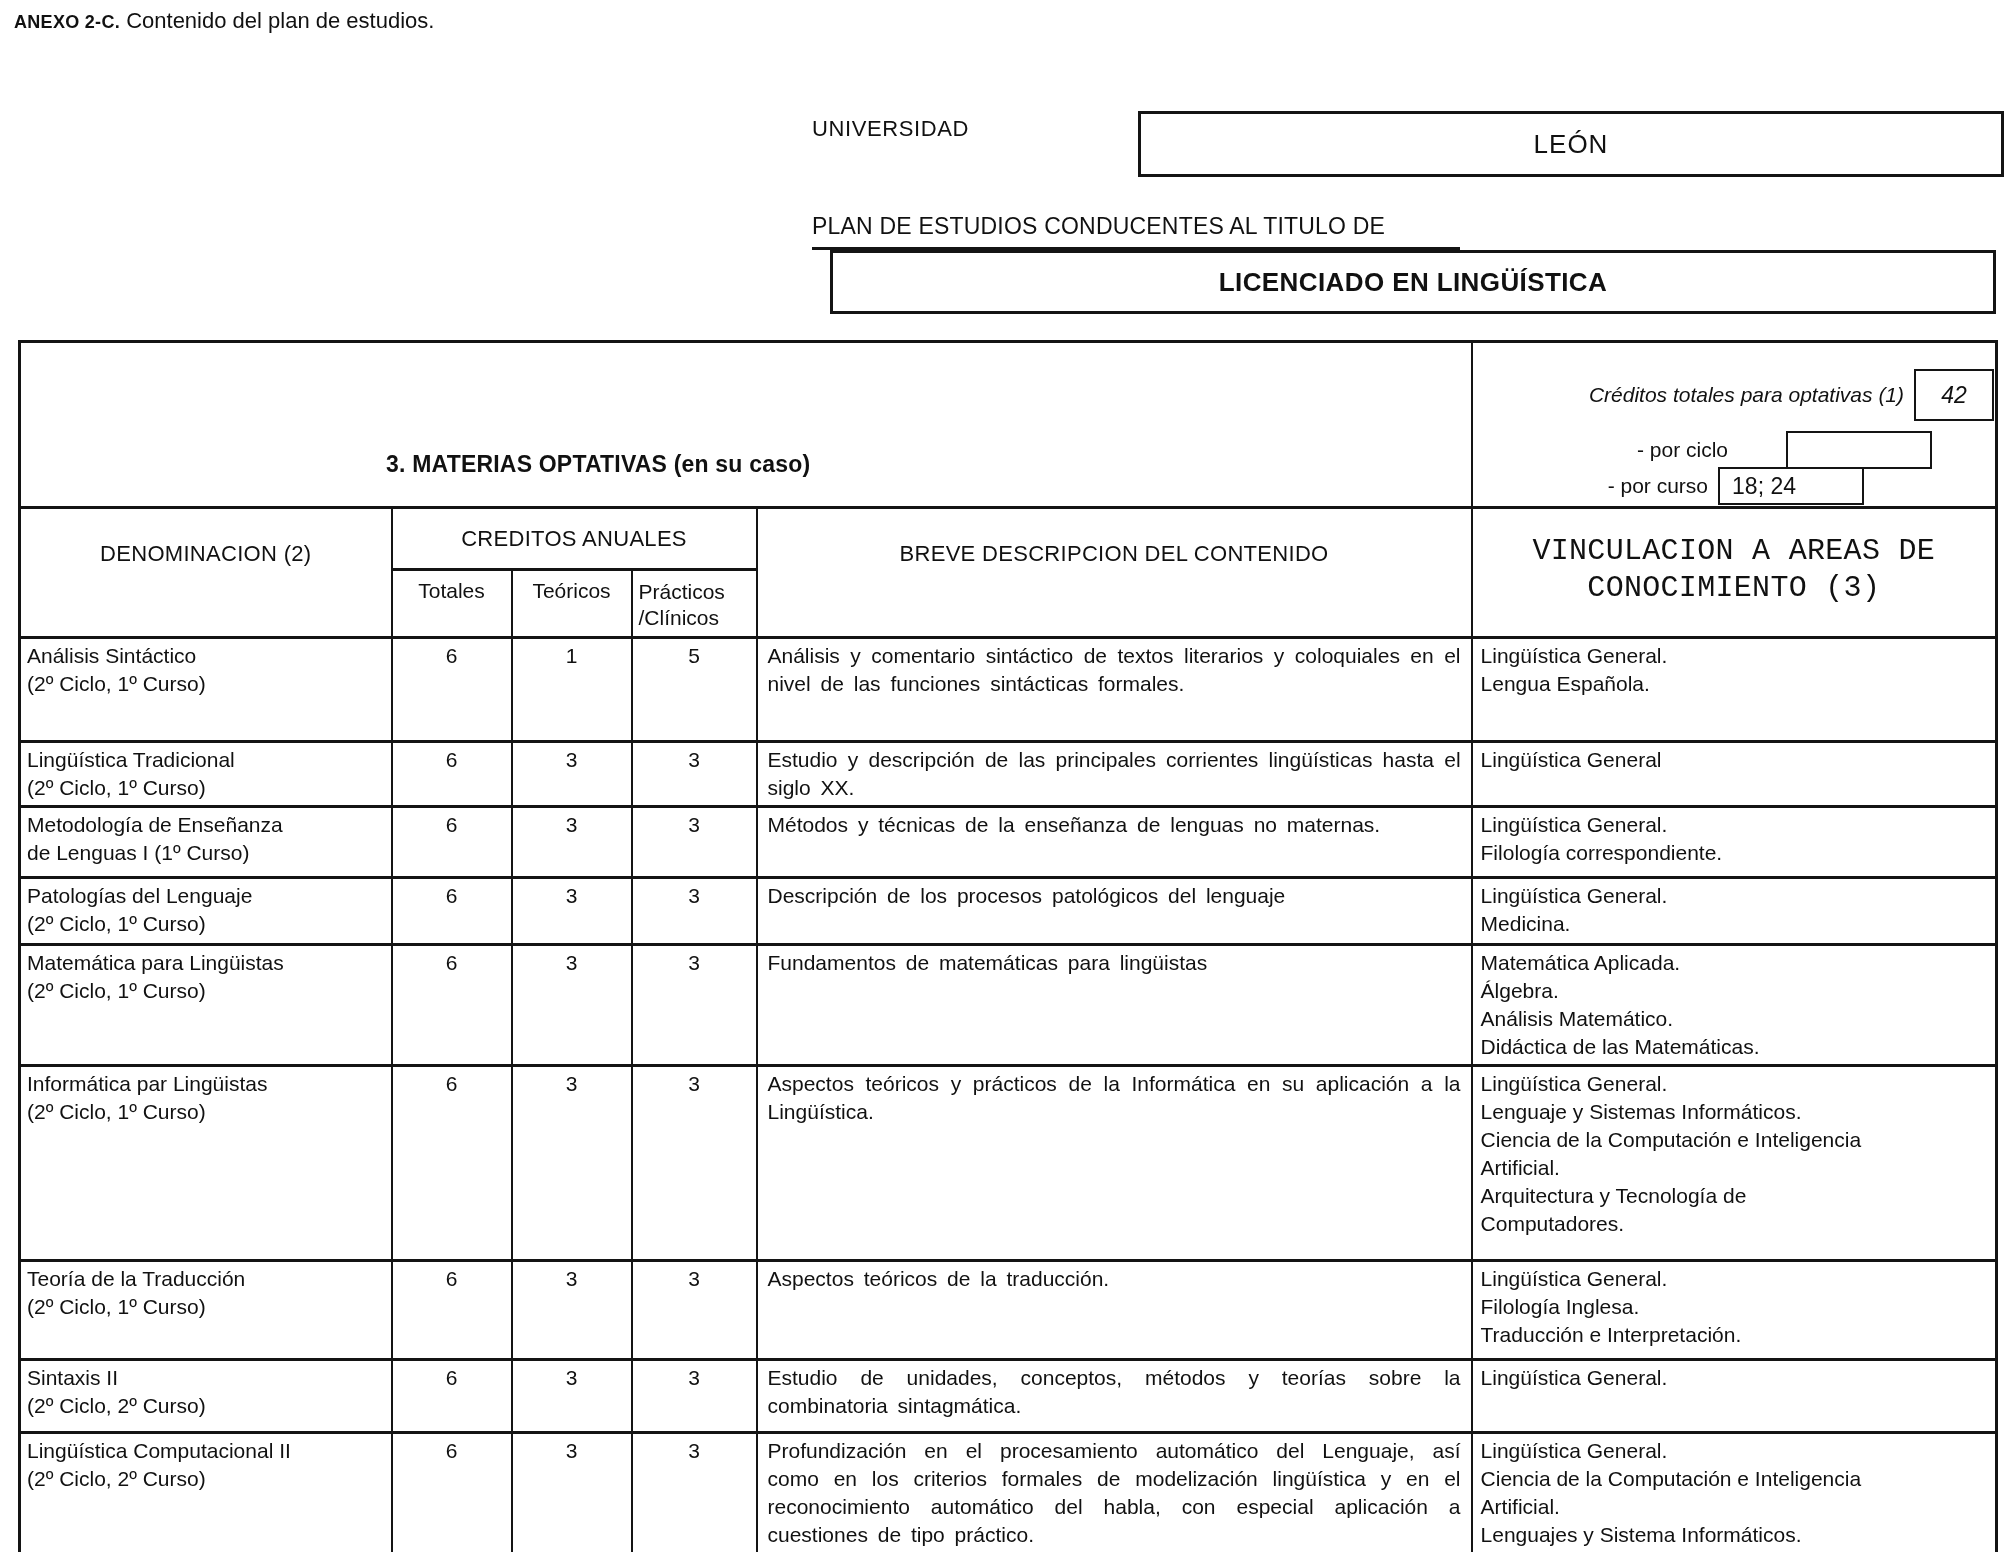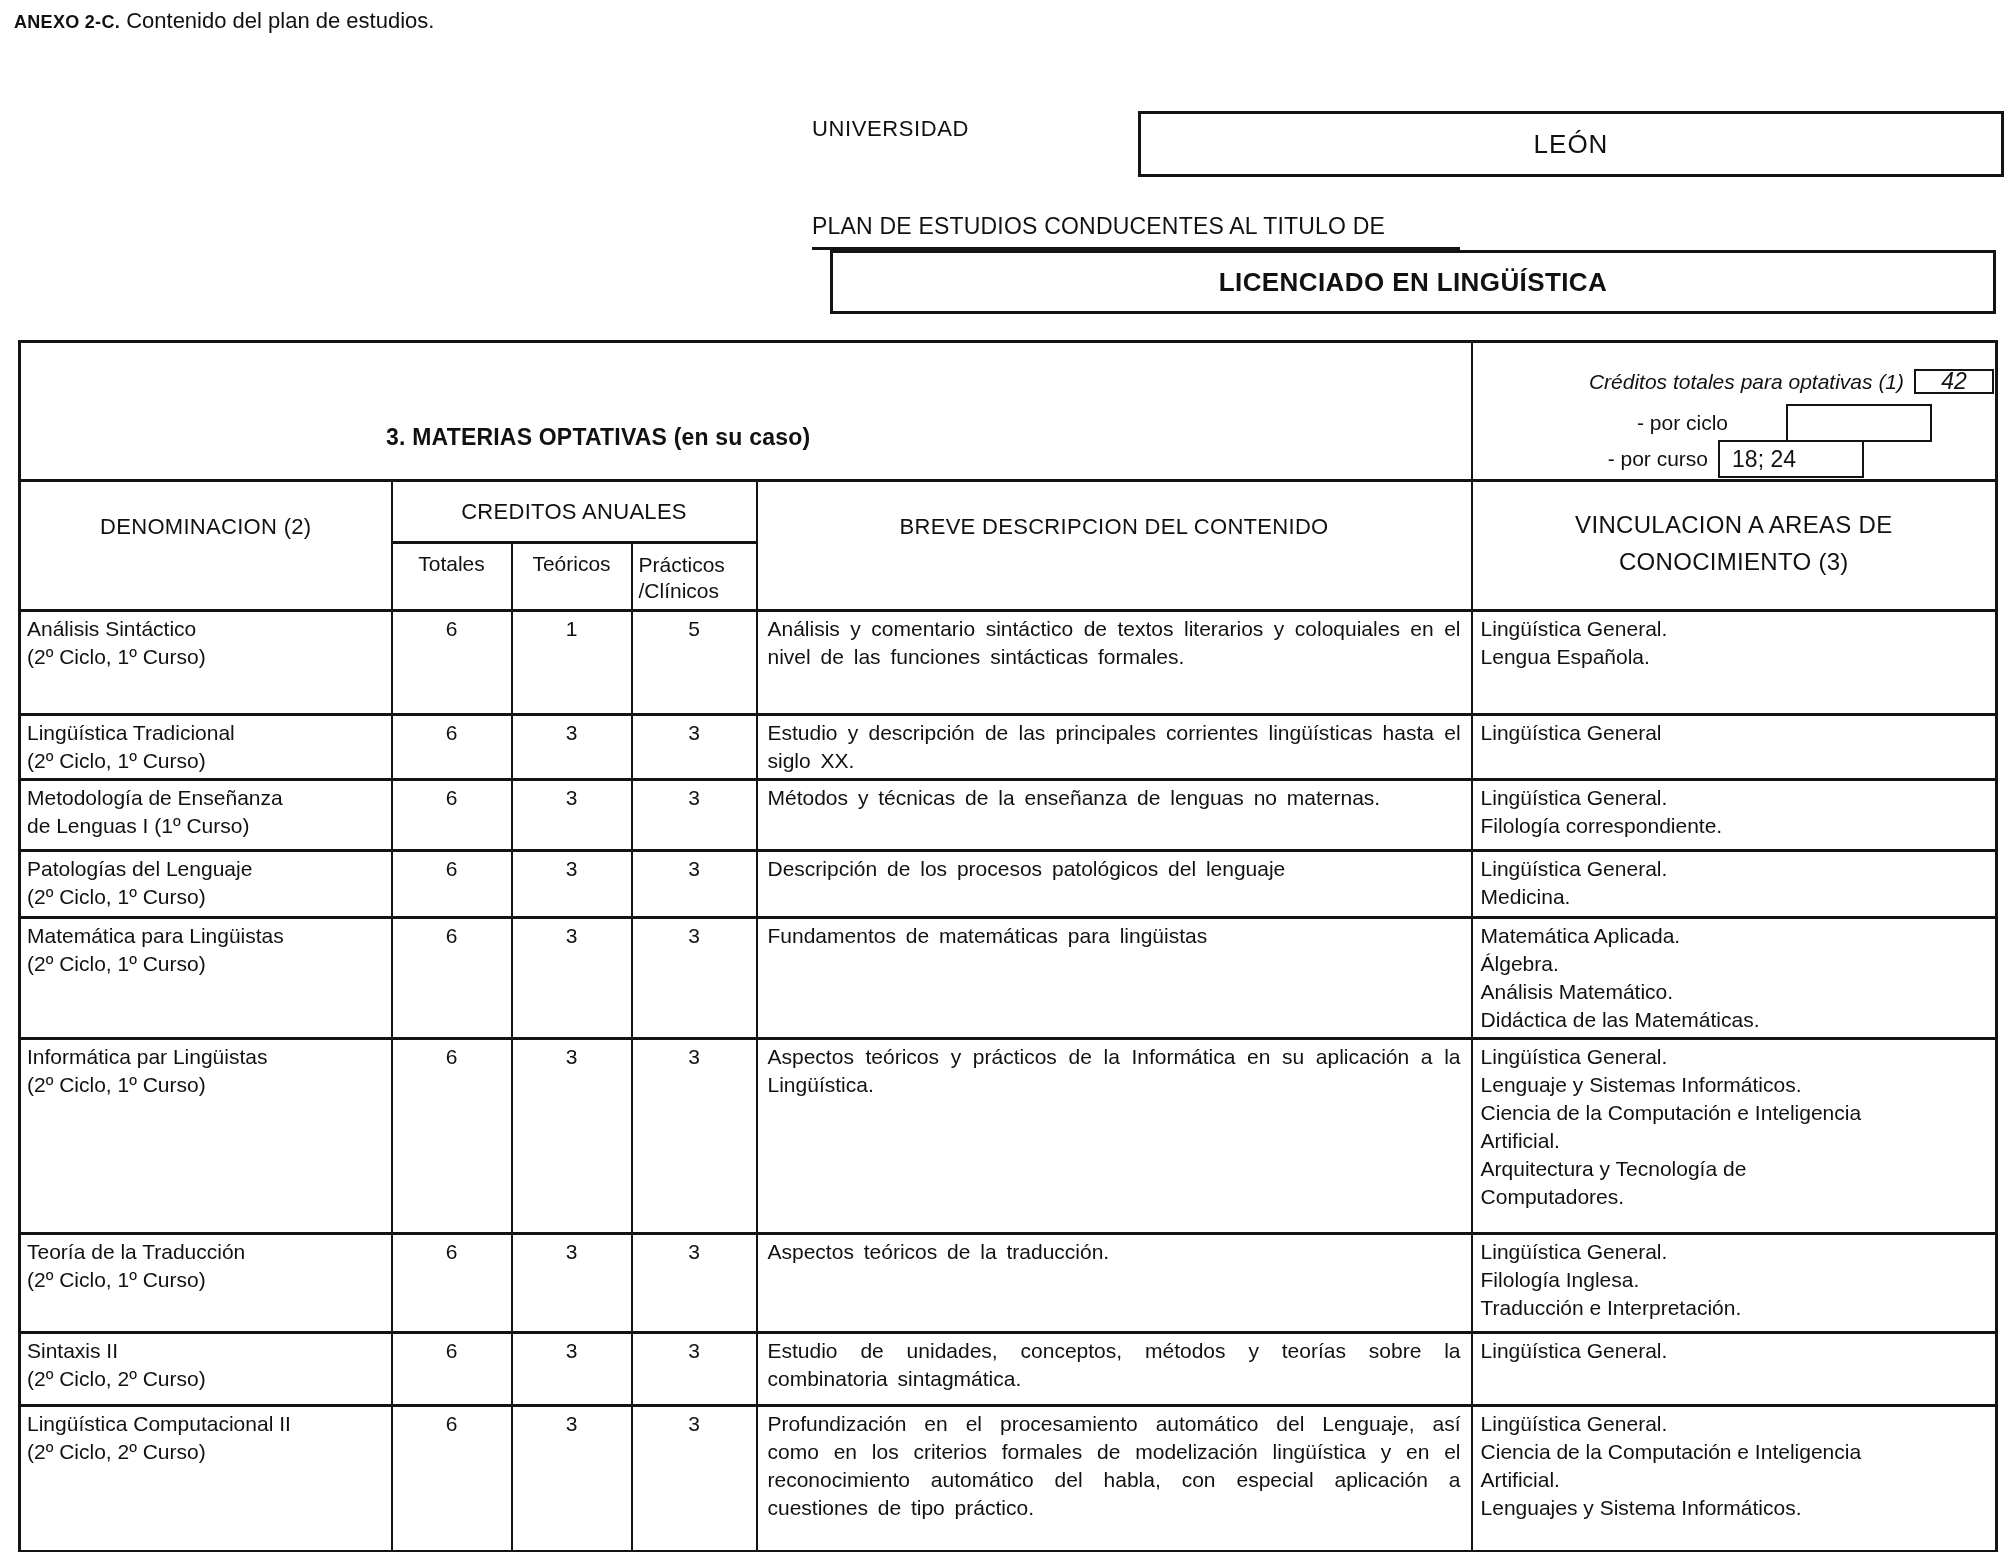--- a/index.html
+++ b/index.html
@@ -50,29 +50,29 @@
   td.band-right{vertical-align:top;padding-top:26px;font-size:21px;}
   .cred-row{display:flex;justify-content:flex-end;align-items:center;}
   .cred-row .cred-label{margin-right:10px;white-space:nowrap;}
   .cred-box{
     border:2px solid #141414;display:flex;align-items:center;
     box-sizing:border-box;background:#fff;
   }
   .cred-row.r1{margin-bottom:10px;font-style:italic;}
   .cred-row.r2{padding-right:62px;gap:48px;}
   .cred-row.r3{padding-right:130px;margin-top:-2px;}
-  .cred-box.small{width:80px;height:25px;justify-content:center;font-size:23px;}
+  .cred-box.small{width:80px;height:52px;justify-content:center;font-size:23px;}
   .cred-box.wide{width:146px;height:38px;justify-content:flex-start;padding-left:12px;font-size:23px;}
 
   tr.colhead-a{height:62px;}
   tr.colhead-b{height:68px;}
   td.h-denom{vertical-align:top;padding-top:32px;text-align:center;font-size:22px;letter-spacing:.3px;}
   td.h-cred{vertical-align:middle;text-align:center;font-size:22px;letter-spacing:.3px;}
   td.h-desc{vertical-align:top;padding-top:32px;text-align:center;font-size:22px;letter-spacing:.3px;}
-  td.h-vinc{vertical-align:top;padding-top:24px;text-align:center;font-size:24px;letter-spacing:.3px;white-space:pre-line;line-height:37px;}
+  td.h-vinc{vertical-align:top;padding-top:24px;text-align:center;font-size:30px;letter-spacing:.3px;white-space:pre-line;line-height:37px;font-family:Liberation Mono, monospace;}
   td.h-sub{vertical-align:top;padding-top:8px;text-align:center;font-size:21px;}
   td.h-sub.pra{text-align:left;padding-left:6px;white-space:pre-line;line-height:26px;}
 
   
   td.c-den{vertical-align:top;padding:3px 6px;white-space:pre-line;line-height:28px;}
   td.c-num{vertical-align:top;text-align:center;padding-top:3px;line-height:28px;}
   td.c-desc{vertical-align:top;text-align:justify;padding:3px 10px;line-height:28px;word-spacing:4px;}
   td.c-vinc{vertical-align:top;padding:3px 8px;white-space:pre-line;line-height:28px;}
 
   #rows tr:nth-child(1){height:104px;}

